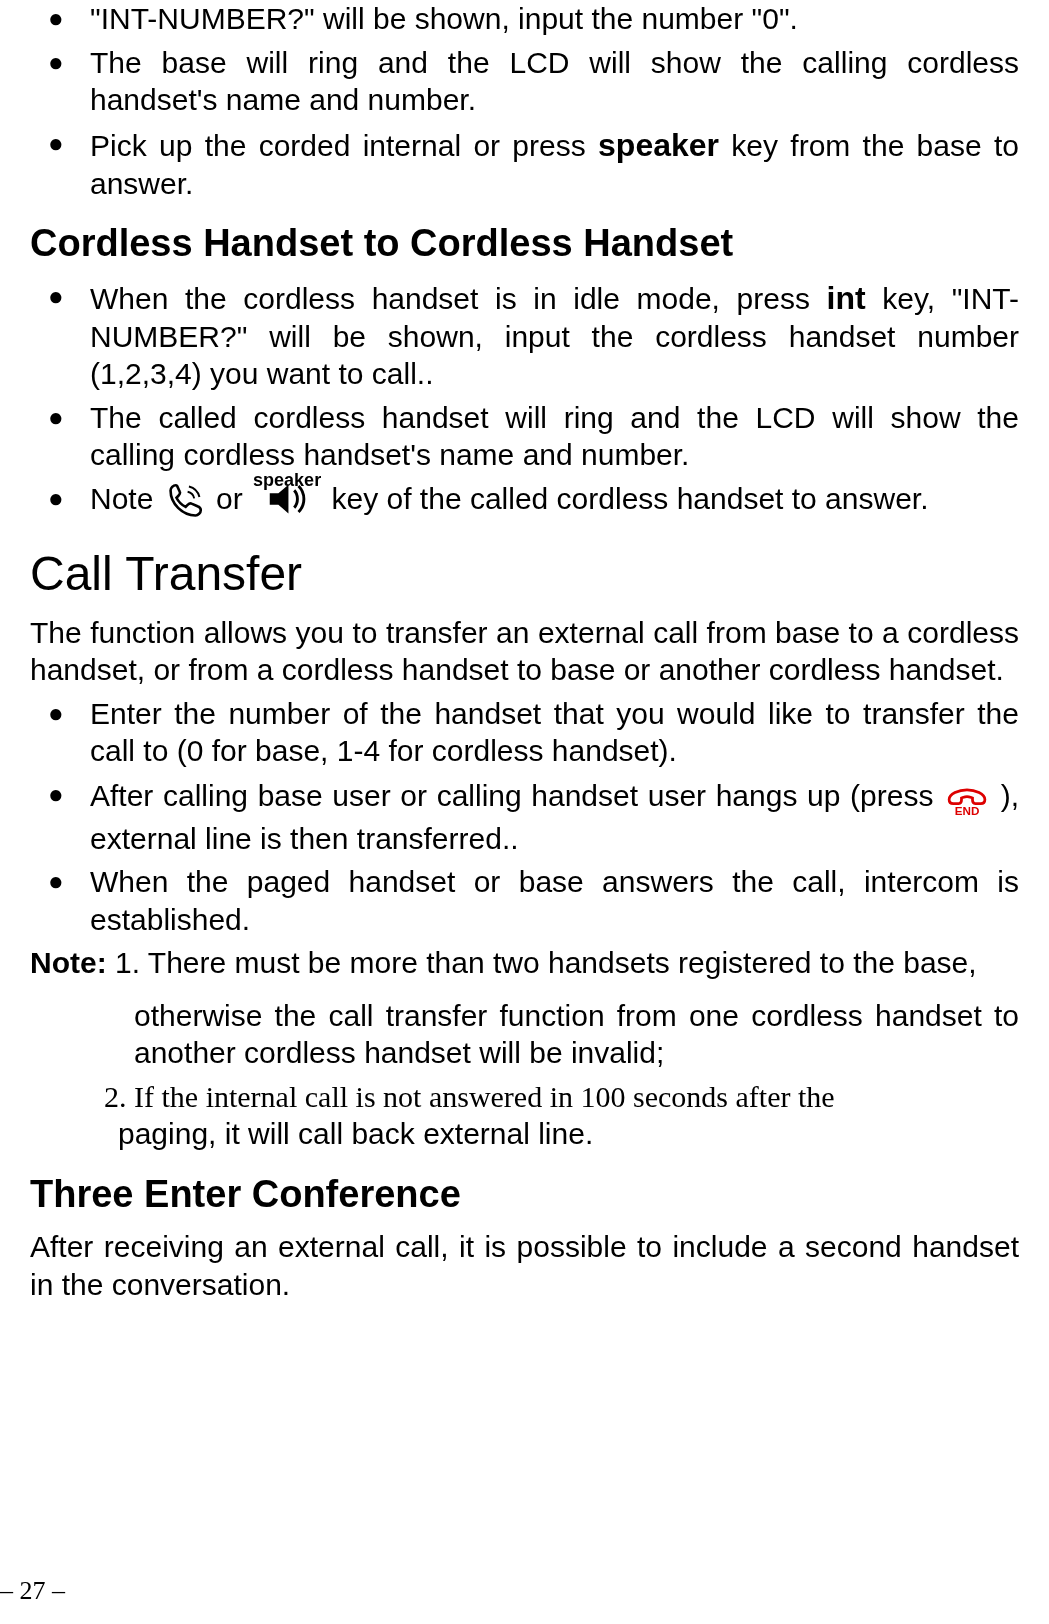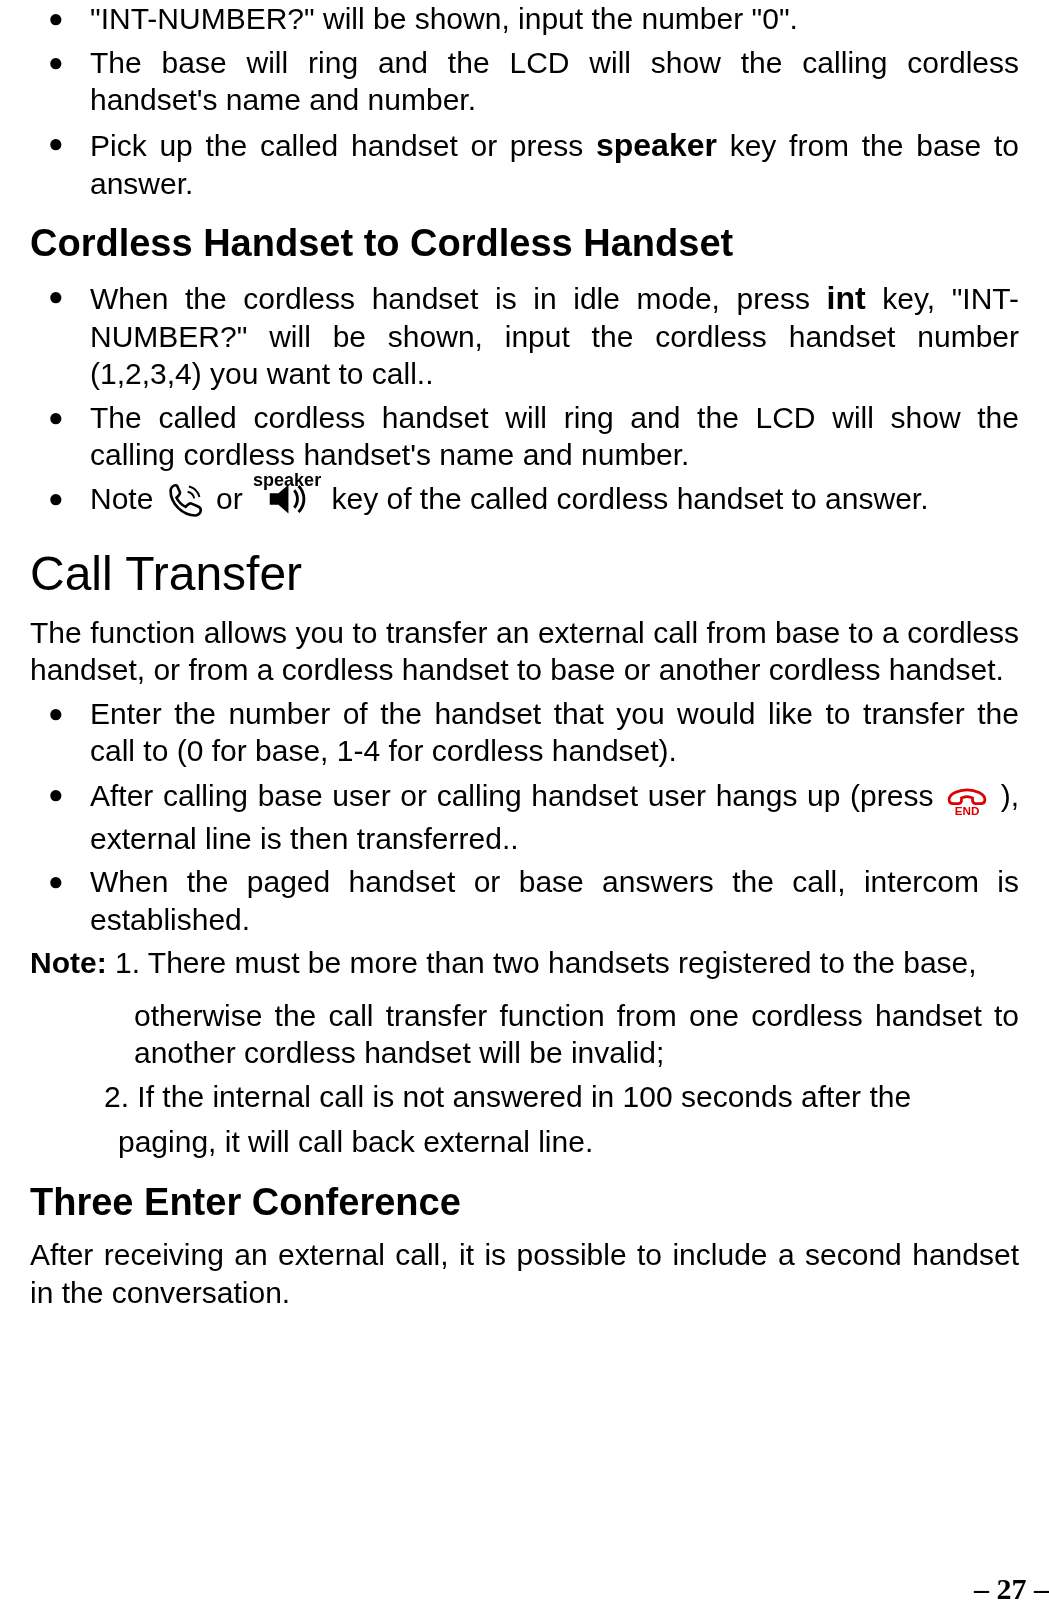--- a/index.html
+++ b/index.html
@@ -91,45 +91,44 @@
   }
   .note-indent2 {
     padding-left: 88px;
     text-align: justify;
   }
   .pagenum {
     position: absolute;
     bottom: 18px;
     left: 0;
     right: 0;
-    text-align: right;
+    text-align: left;
     font-family: "Times New Roman", serif;
-    font-size: 30px;
-    font-weight: bold;
+    font-size: 26px;
   }
   
   svg.icon-talk { width: 42px; height: 42px; }
   svg.icon-spk { width: 46px; height: 46px; }
   svg.icon-end { width: 44px; height: 44px; }
 </style>
 </head>
 <body>
 
 <div class="page">
   <div class="content">
 
     <ul>
       <li class="bullet">
         <span>"INT-NUMBER?" will be shown, input the number "0".</span>
       </li>
       <li class="bullet">
         <span>The base will ring and the LCD will show the calling cordless handset's name and number.</span>
       </li>
       <li class="bullet">
-        <span>Pick up the called handset or press </span>
+        <span>Pick up the corded internal or press </span>
         <span class="key">speaker</span>
         <span> key from the base to answer.</span>
       </li>
     </ul>
 
     <h2 class="section">Cordless Handset to Cordless Handset</h2>
 
     <ul>
       <li class="bullet">
         <span>When the cordless handset is in idle mode, press </span>
@@ -182,21 +181,21 @@
       <li class="bullet">
         <span>When the paged handset or base answers the call, intercom is established.</span>
       </li>
     </ul>
 
     <div class="note-block">
       <p class="para" style="margin-bottom:15px;">
         <span class="note-label">Note: </span><span>1. There must be more than two handsets registered to the base, </span>
       </p>
       <p class="para note-indent" style="margin-top:0;">otherwise the call transfer function from one cordless handset to another cordless handset will be invalid;</p>
-      <p class="para" style="margin:0 0 8px 74px;">
+      <p class="para" style="margin:0 0 0 74px;font-family:Liberation Serif, serif;">
         <span>2. If the internal call is not answered in 100 seconds after the </span>
       </p>
       <p class="para note-indent2" style="margin-top:0;">paging, it will call back external line.</p>
     </div>
 
     <h2 class="section">Three Enter Conference</h2>
 
     <p class="para">After receiving an external call, it is possible to include a second handset in the conversation.</p>
 
   </div>

